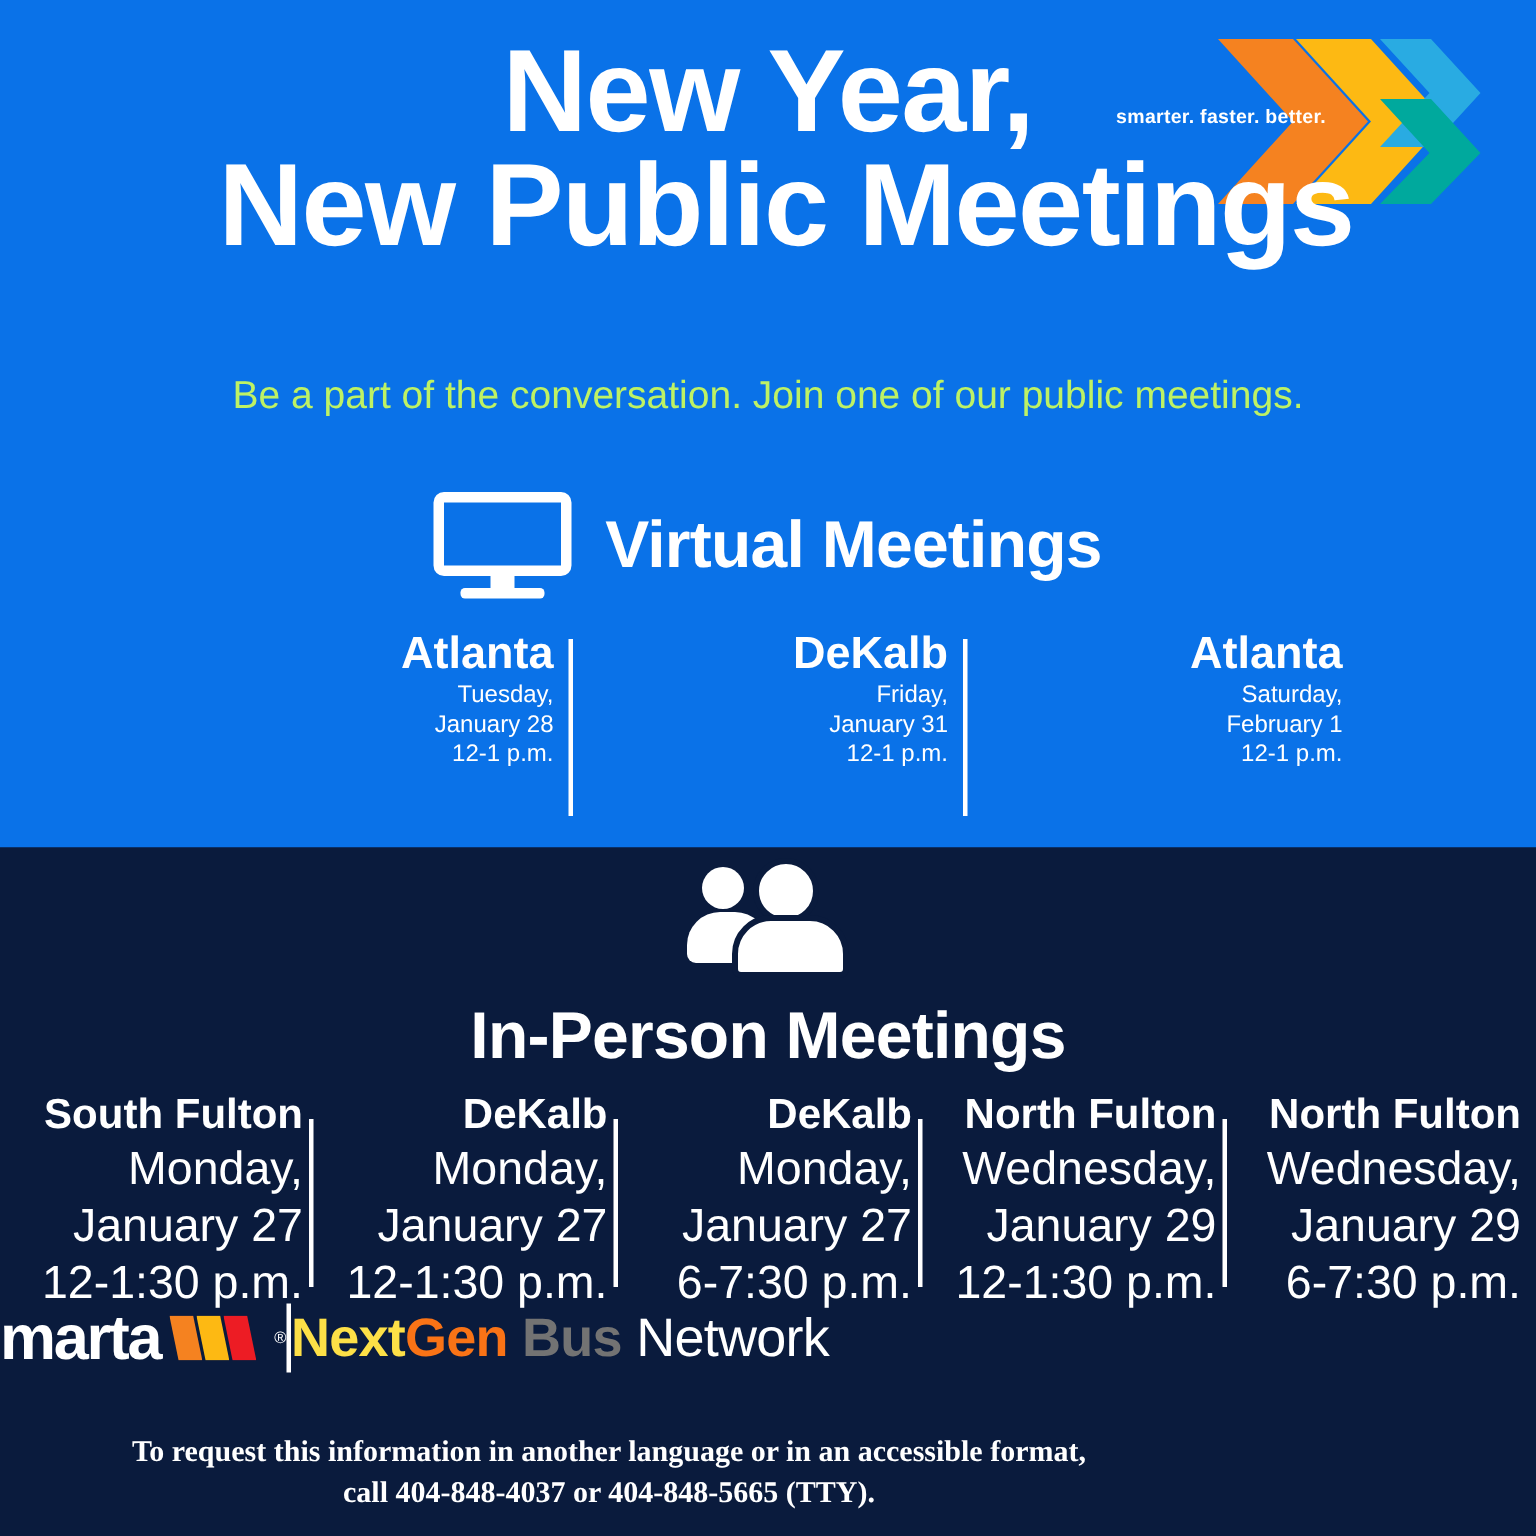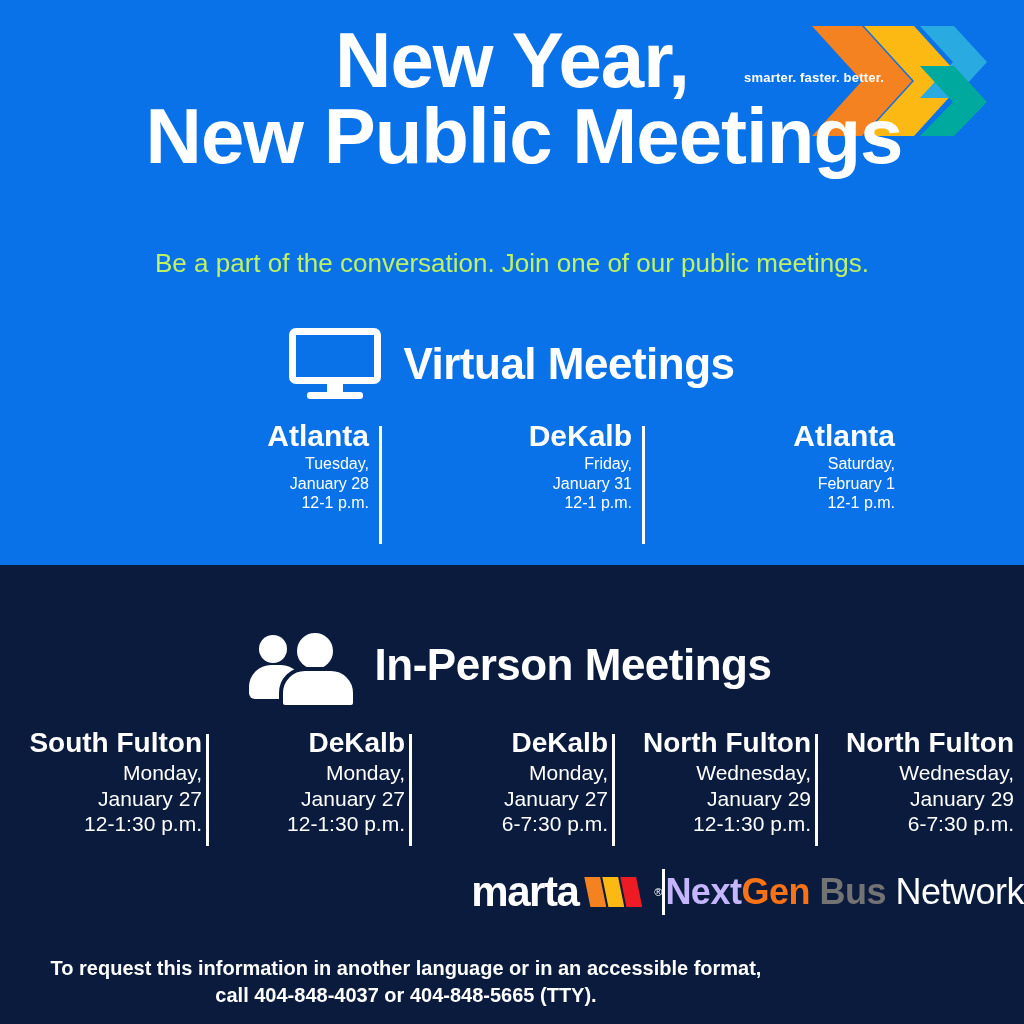--- a/index.html
+++ b/index.html
@@ -83,21 +83,21 @@
     justify-content: center;
     gap: 22px;
   }
   .section-head .title {
     color: #ffffff;
     font-size: 44px;
     font-weight: bold;
     letter-spacing: -0.5px;
   }
   .virtual-head { top: 328px; }
-  .inperson-head { top: 629px; }
+  .inperson-head { top: 572px; flex-direction: column; }
 
   
   .icon-monitor { width: 92px; height: 72px; position: relative; }
   .icon-monitor .screen {
     position: absolute; left: 0; top: 0;
     width: 92px; height: 56px;
     border: 7px solid #ffffff;
     border-radius: 7px;
     box-sizing: border-box;
   }
@@ -166,41 +166,41 @@
   .divider {
     width: 3px;
     background: #ffffff;
     align-self: stretch;
     margin: 6px 0 4px 0;
   }
   .virtual-cols .col { width: 240px; padding: 0 10px; }
   .virtual-cols .divider { height: 118px; align-self: center; }
   .inperson-cols .col { width: 192px; padding: 0 4px; }
   .inperson-cols .col .city { font-size: 28px; }
-  .inperson-cols .col .line { font-size: 21px; }
+  .inperson-cols .col .line { font-size: 31px; }
   .inperson-cols .divider { height: 112px; align-self: center; }
 
   
   .bottom-panel {
     position: absolute;
     left: 0; top: 565px;
     width: 1024px;
     height: 459px;
     background: #0a1b3d;
   }
 
   
   .lockup {
     position: absolute;
     left: 0;
     top: 868px;
     width: 1024px;
     display: flex;
     align-items: center;
-    justify-content: flex-end;
+    justify-content: flex-start;
   }
   .marta-logo {
     display: flex;
     align-items: center;
     gap: 6px;
   }
   .marta-word {
     color: #ffffff;
     font-size: 42px;
     font-weight: bold;
@@ -225,36 +225,37 @@
     width: 3px;
     height: 46px;
     background: #ffffff;
   }
   .nextgen {
     font-size: 36px;
     font-weight: bold;
     letter-spacing: -0.5px;
     white-space: nowrap;
   }
-  .nextgen .next { color: #c4b5fd; }
+  .nextgen .next { color: #fde047; }
   .nextgen .gen  { color: #f97316; }
   .nextgen .bus  { color: #737373; }
   .nextgen .network { color: #ffffff; font-weight: normal; }
 
   
   .footer {
     position: absolute;
     left: 0;
     top: 955px;
     width: 812px;
     text-align: center;
     color: #ffffff;
     font-size: 20px;
     font-weight: bold;
     line-height: 1.35;
+    font-family: Liberation Serif, serif;
   }
 </style>
 </head>
 <body>
 
 <div class="poster">
 
   <div class="top-panel">
 
     <div class="brand-mark">

